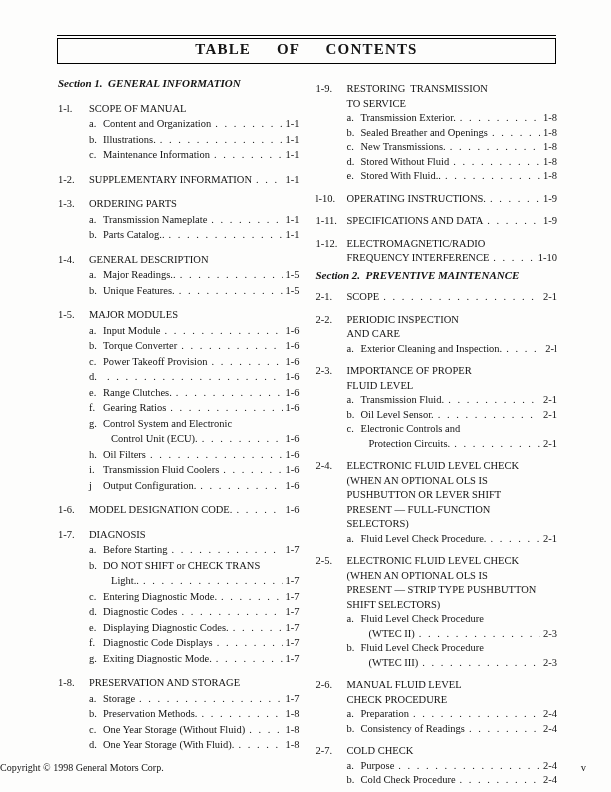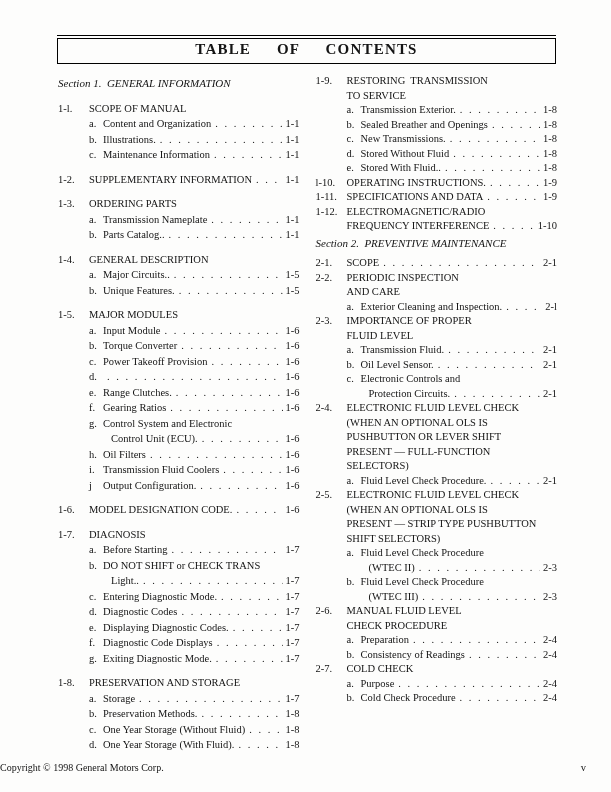--- a/index.html
+++ b/index.html
@@ -19,25 +19,25 @@
     white-space: pre;
   }
   .cols {
     position: absolute; top: 74px; left: 58px; right: 54px;
     display: flex; gap: 16px;
   }
   .col { flex: 1 1 0; min-width: 0; font-size: 10.5px; line-height: 14.5px; }
   .col.col-left { line-height: 15.5px; }
   .row { display: flex; align-items: baseline; }
   .row-section {
-    font-weight: normal; font-style: italic; font-size: 11px;
+    font-weight: bold; font-style: italic; font-size: 11px;
     margin: 2px 0 6px;
   }
   .col-right .row-section { }
-  .row-main { margin-top: 0; }
+  .row-main { margin-top: 8px; }
   .col-left .row-main { margin-top: 9px; }
   .num { flex: none; width: 31px; white-space: pre; }
   .row-sub { padding-left: 31px; }
   .row-sub .num { width: 14px; }
   .row-maincont { padding-left: 31px; }
   .row-subcont { padding-left: 53px; }
   .txt { white-space: pre; flex: none; }
   .leader {
     flex: 1 1 0; min-width: 0; overflow: hidden; white-space: nowrap;
     margin: 0 3px 0 4px; letter-spacing: 2px;
@@ -114,21 +114,21 @@
           <span class="txt">Parts Catalog..</span>
           <span class="leader"></span>
           <span class="pg">1-1</span>
         </div>
         <div class="row row-main">
           <span class="num">1-4.</span>
           <span class="txt">GENERAL DESCRIPTION</span>
         </div>
         <div class="row row-sub">
           <span class="num">a.</span>
-          <span class="txt">Major Circuits..</span>
+          <span class="txt">Major Readings..</span>
           <span class="leader"></span>
           <span class="pg">1-5</span>
         </div>
         <div class="row row-sub">
           <span class="num">b.</span>
           <span class="txt">Unique Features.</span>
           <span class="leader"></span>
           <span class="pg">1-5</span>
         </div>
         <div class="row row-main">

